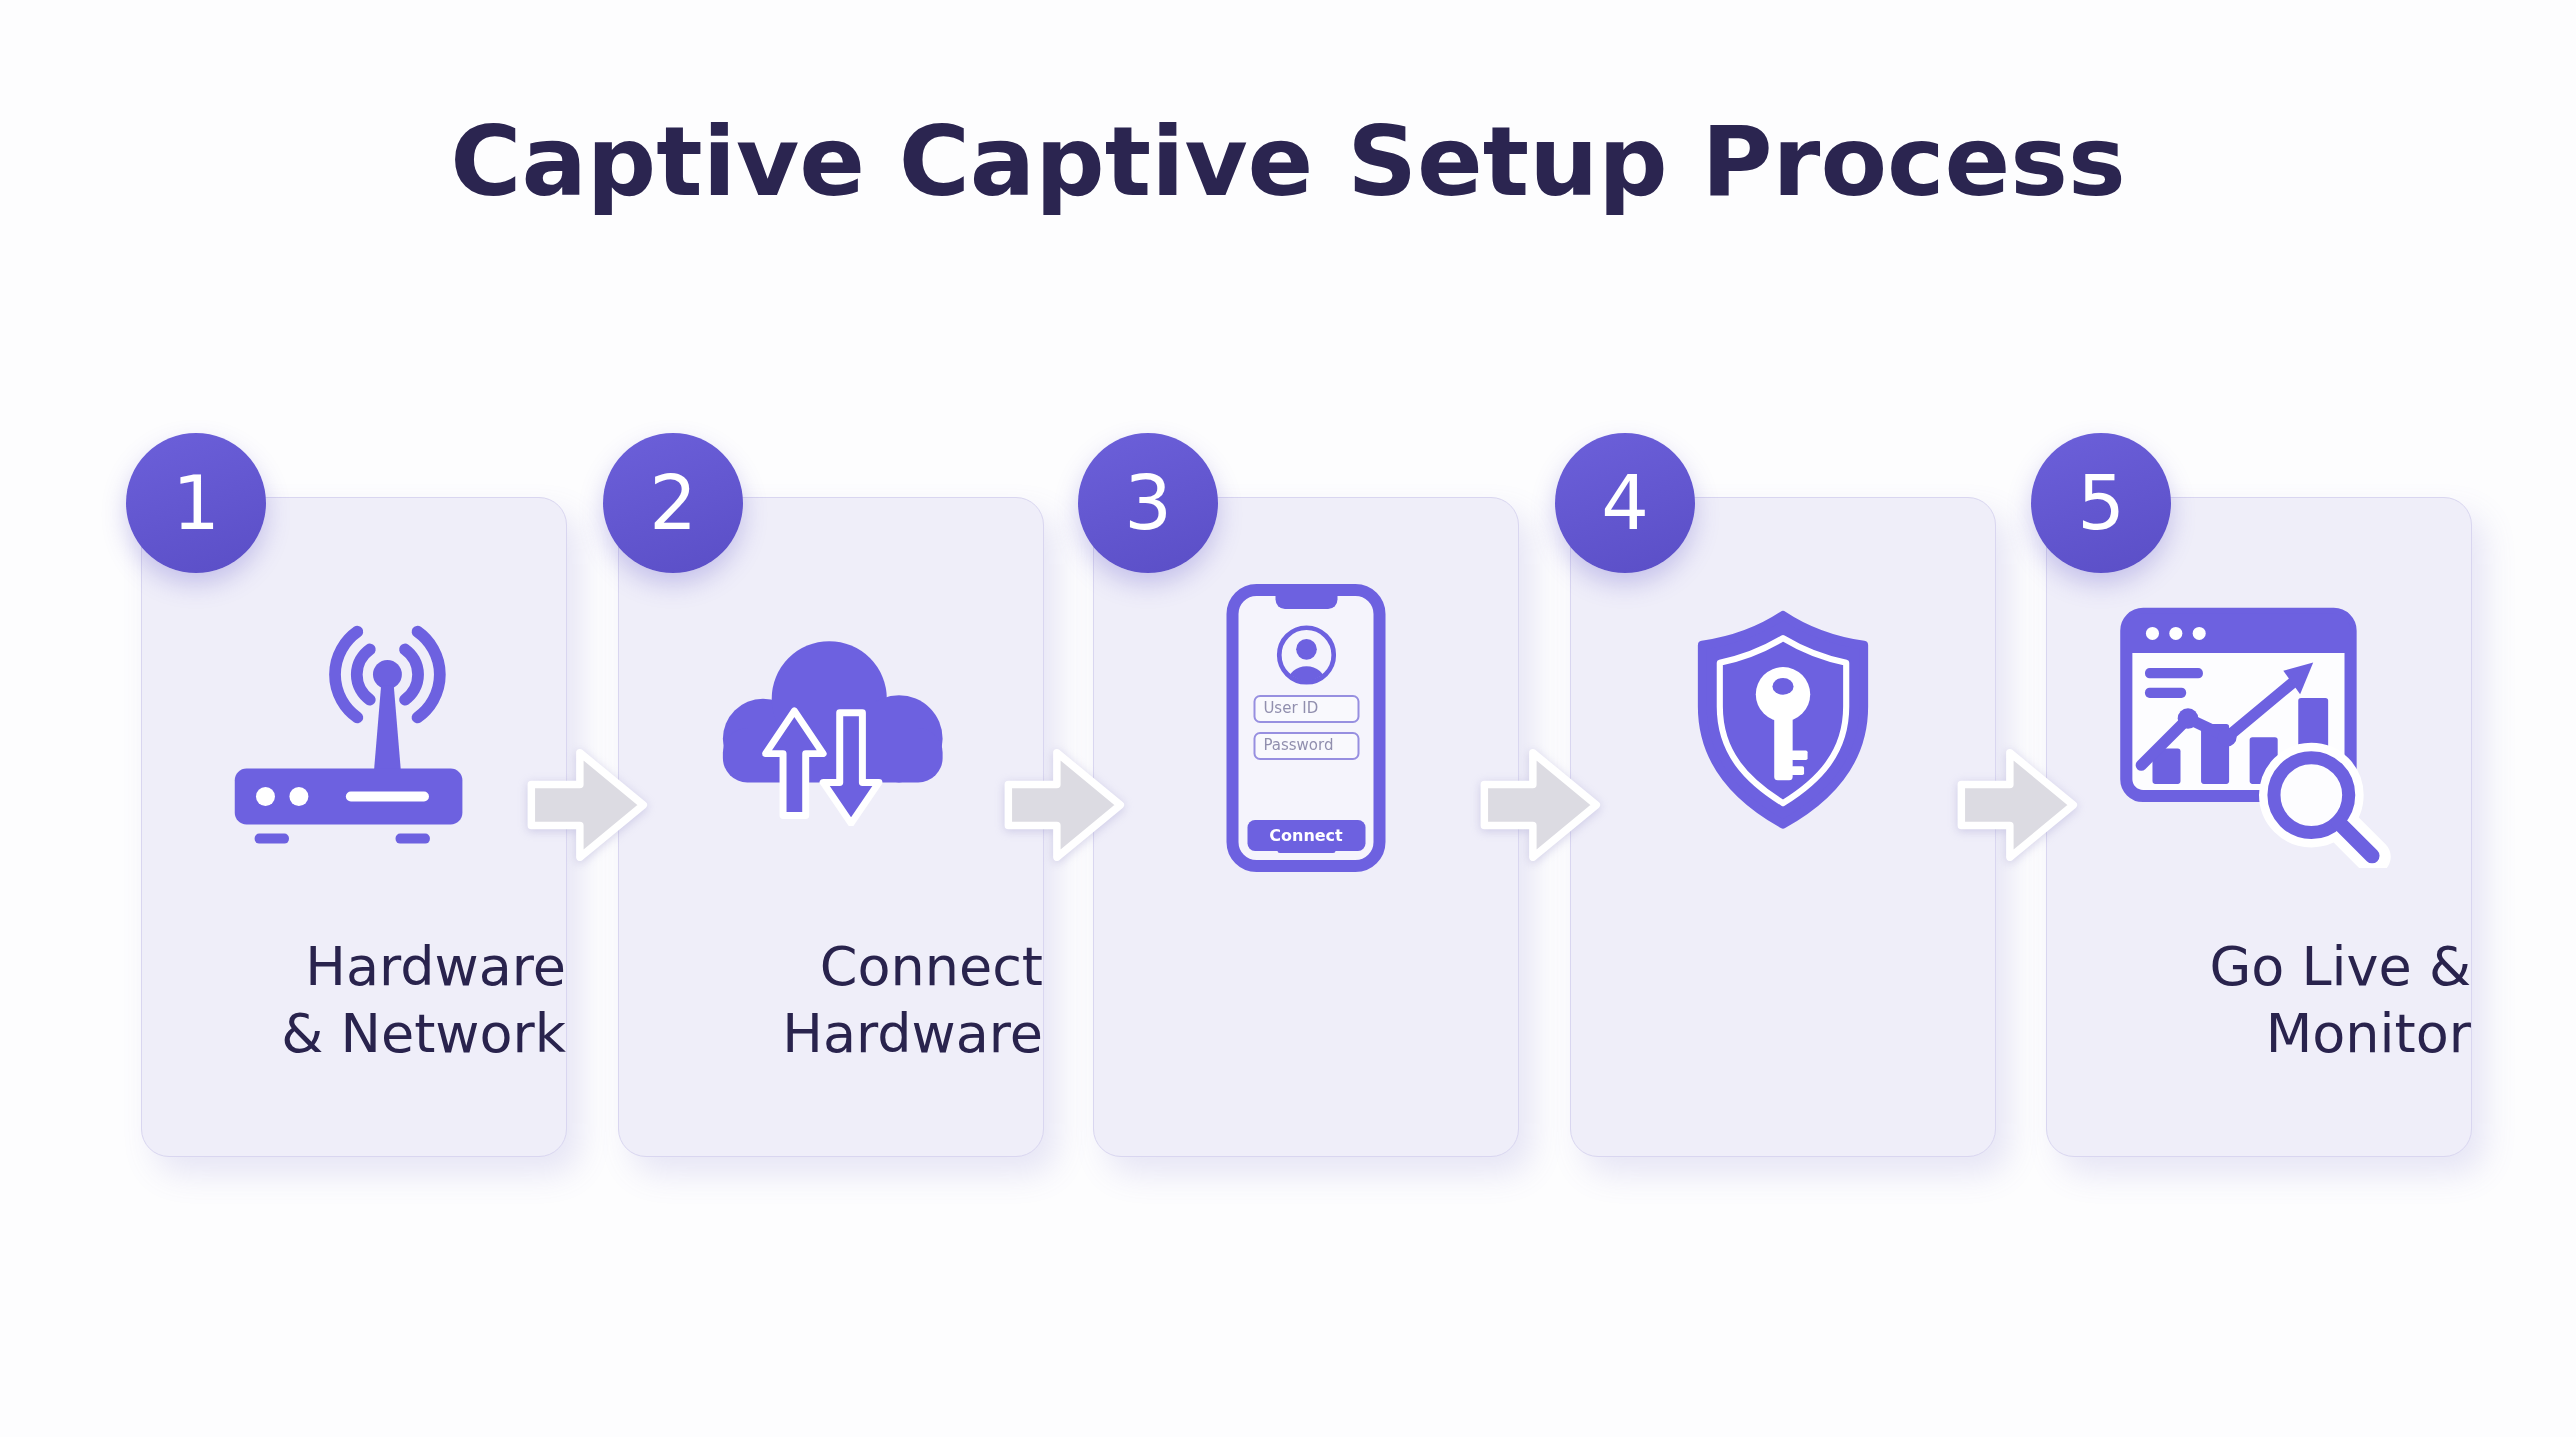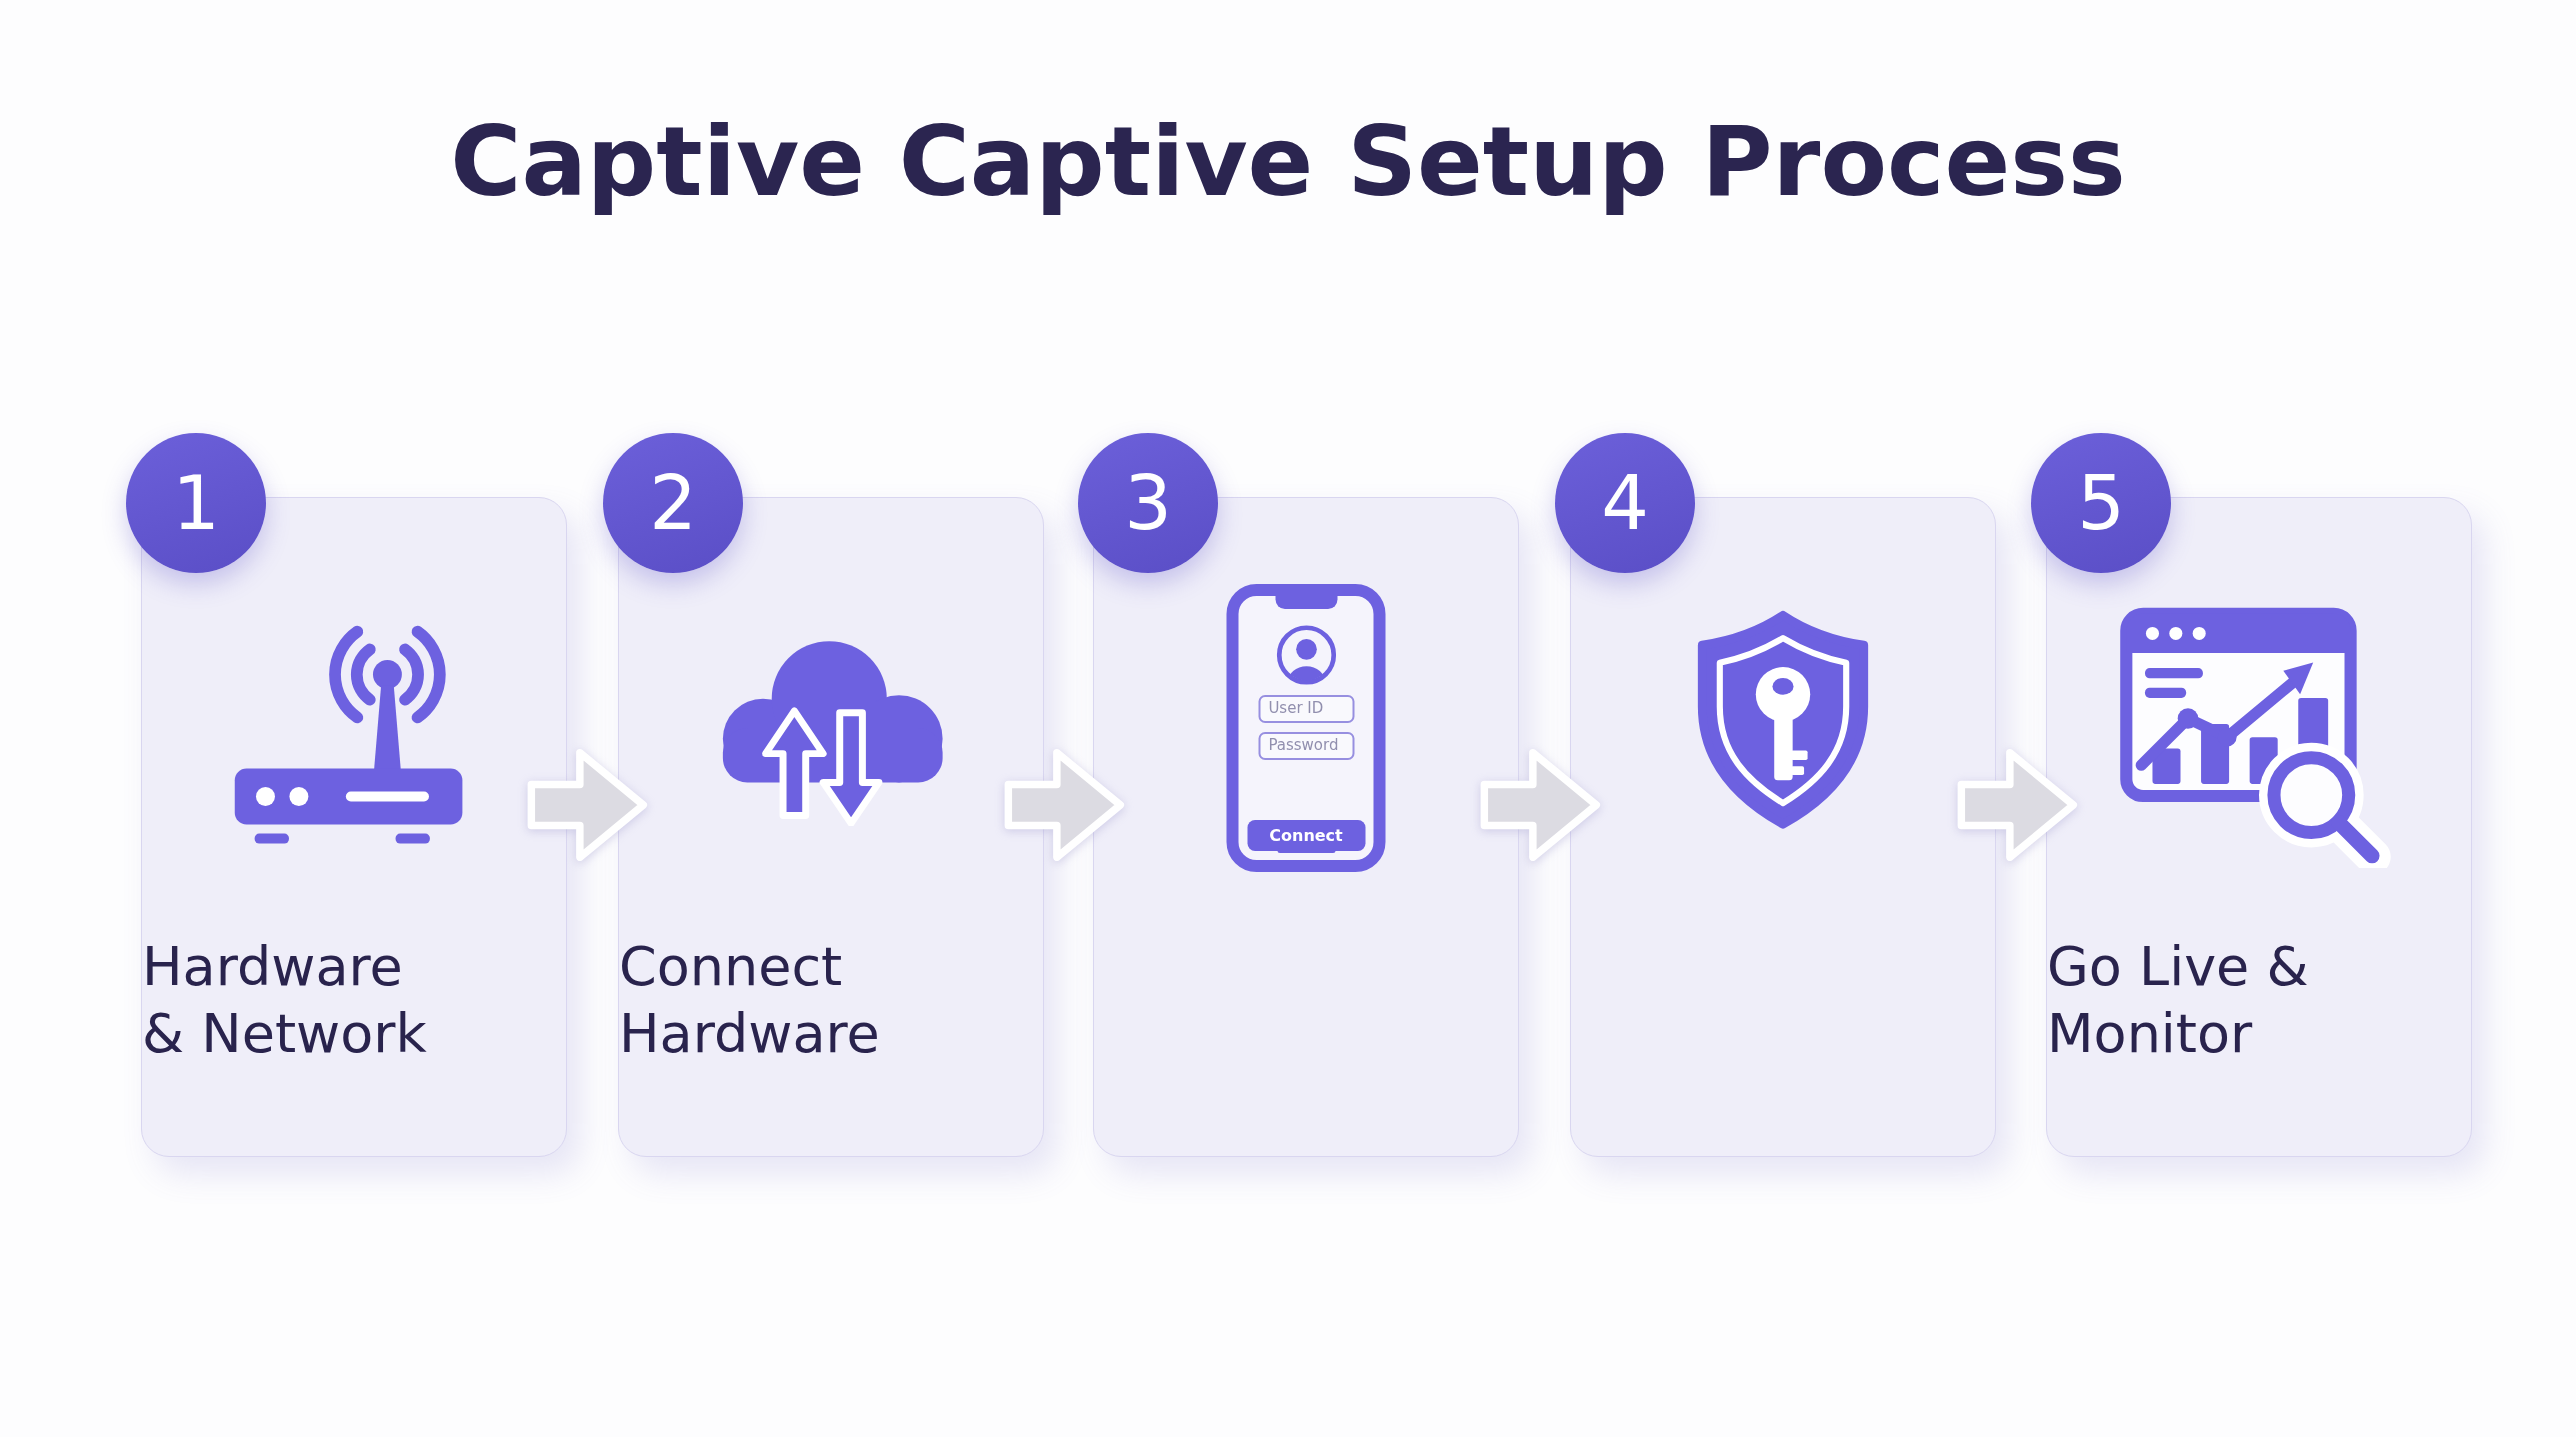--- a/index.html
+++ b/index.html
@@ -32,21 +32,21 @@
   .badge{
     position:absolute;left:-16px;top:-65px;width:140px;height:140px;
     border-radius:50%;
     background:linear-gradient(160deg,var(--badge-from),var(--badge-to));
     color:#fff;font-size:75px;font-weight:500;
     display:flex;align-items:center;justify-content:center;
     box-shadow:0 11.2px 24px rgba(90,78,198,0.28);
   }
   .labels{
     position:absolute;top:435px;left:0;width:100%;
-    text-align:left;font-size:54px;font-weight:500;
+    text-align:right;font-size:54px;font-weight:500;
     color:var(--label-text);line-height:67px;
   }
   .icon-wrap{position:absolute;left:50%;transform:translateX(-50%);}
   .connector{
     position:absolute;top:730px;width:140px;height:150px;z-index:5;
     filter:drop-shadow(0 2.8px 4.7px rgba(150,145,200,0.38));
   }
   .connector.a1{left:522px}.connector.a2{left:999px}
   .connector.a3{left:1475px}.connector.a4{left:1952px}
   .fA{fill:var(--accent)} .sA{stroke:var(--accent)}
@@ -58,21 +58,21 @@
     border-radius:30px;background:#f5f4fc;
   }
   .notch{
     position:absolute;top:-0.9px;left:50%;transform:translateX(-50%);
     width:62px;height:14px;background:var(--accent);
     border-radius:0 0 9.4px 9.4px;
   }
   .avatar{position:absolute;top:28px;left:50%;transform:translateX(-50%);}
   .pinput{
     position:absolute;left:50%;transform:translateX(-50%);
-    width:96px;height:28px;border:2.8px solid var(--input-border);
+    width:106px;height:28px;border:2.8px solid var(--input-border);
     border-radius:6.6px;background:rgba(255,255,255,0.45);
     font-size:15px;color:var(--input-text);line-height:22.5px;
     padding-left:8.4px;text-align:left;
   }
   .pinput.user{top:99px}.pinput.pass{top:136px}
   .connect-btn{
     position:absolute;left:50%;transform:translateX(-50%);top:180px;
     width:118px;height:31px;background:var(--accent);border-radius:7.5px;
     color:#fff;font-size:16px;font-weight:700;
     display:flex;align-items:center;justify-content:center;margin-top:44px;

